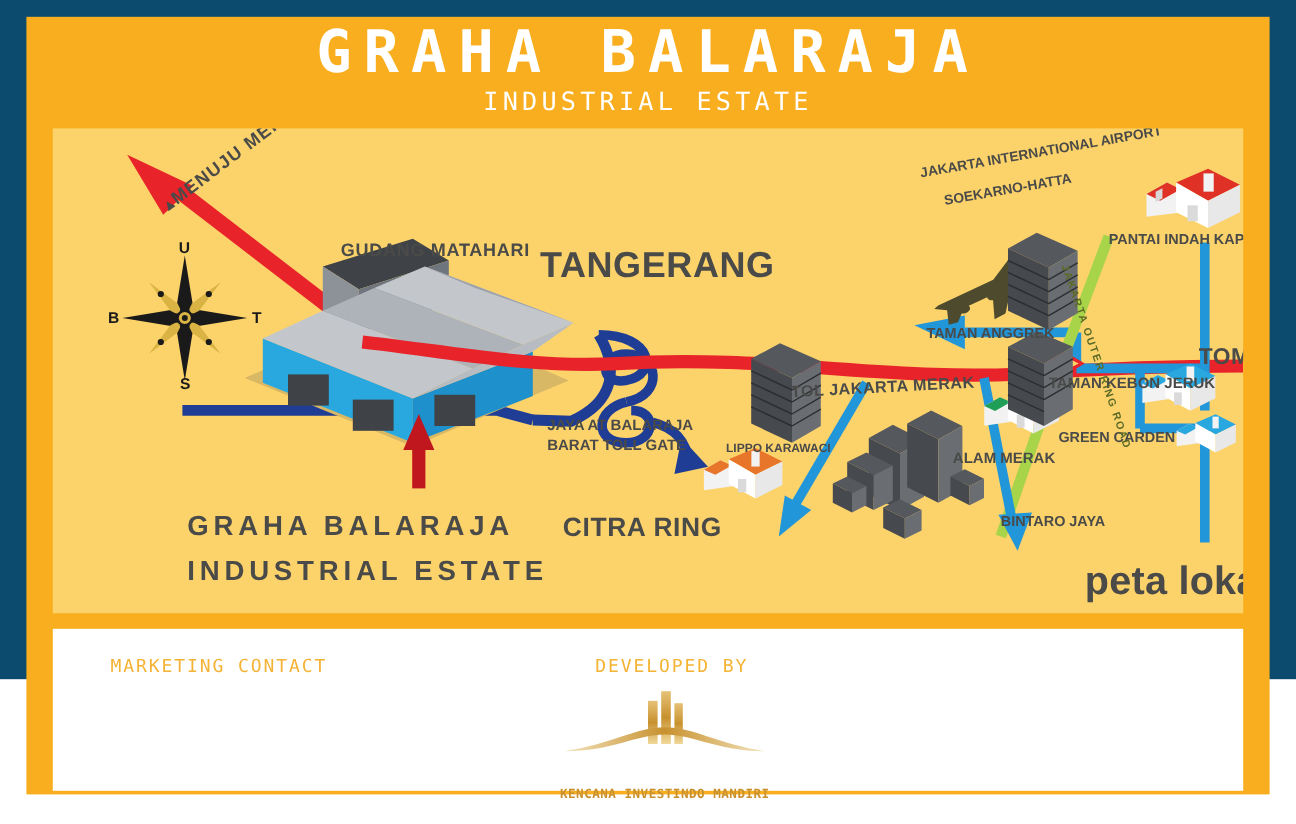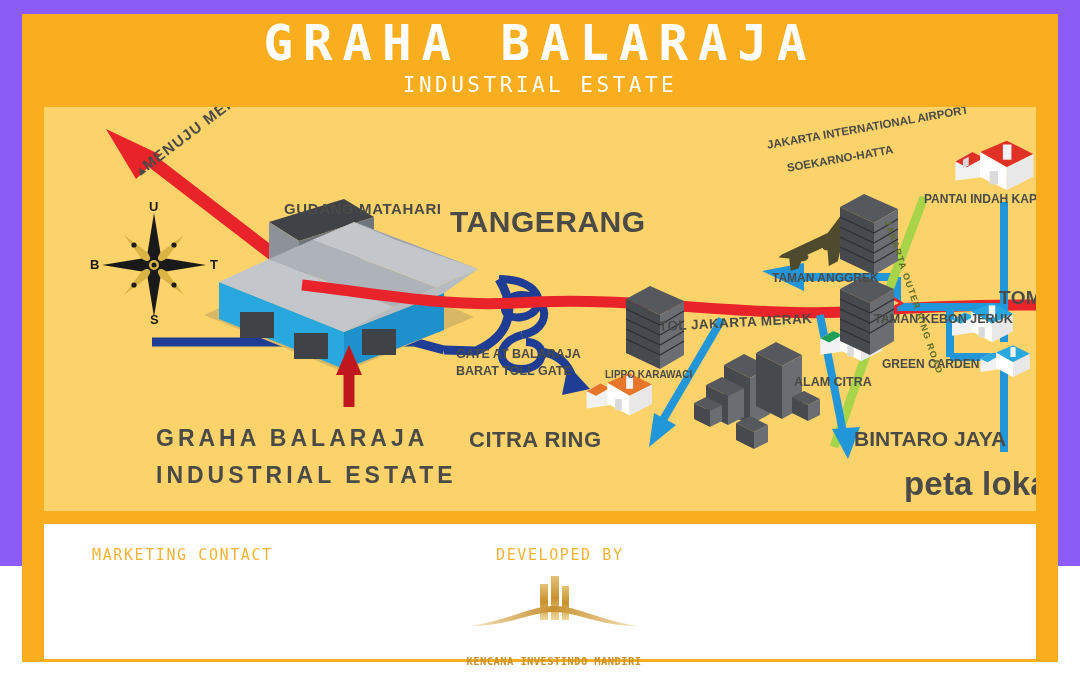--- a/index.html
+++ b/index.html
@@ -1,19 +1,19 @@
 <!DOCTYPE html>
 <html><head>
 <meta charset="utf-8">
 <title>Graha Balaraja Industrial Estate - Peta Lokasi</title>
 <style>
   html,body{margin:0;padding:0;background:#ffffff;}
   body{width:1080px;height:687px;overflow:hidden;
        font-family:"Liberation Sans","DejaVu Sans",sans-serif;}
-  .poster{position:relative;width:1080px;height:566px;background:#8b5cf6;}
+  .poster{position:relative;width:1080px;height:566px;background:#0c4a6e;}
 
   
   .frame{position:absolute;left:22px;top:14px;width:1036px;height:648px;
          background:#F9AE20;}
 
   
   .header{position:absolute;left:0;top:0;width:1036px;height:88px;
           display:flex;flex-direction:column;align-items:center;justify-content:center;}
   .title{color:#ffffff;font-size:49px;letter-spacing:10px;font-weight:bold;
          line-height:1;font-family:"DejaVu Sans Mono","Liberation Mono",monospace;
@@ -294,43 +294,43 @@
 
       <div class="mlabel" style="left:88px;top:58px;font-size:15px;letter-spacing:1.2px;transform:rotate(-37deg);transform-origin:left top;">▴<span>MENUJU  MERAK</span></div>
 
       <div class="mlabel" style="left:240px;top:93px;font-size:15px;letter-spacing:.6px;">GUDANG MATAHARI</div>
 
       <div class="mlabel" style="left:406px;top:98px;font-size:30px;letter-spacing:.5px;">TANGERANG</div>
 
 
       <div class="mlabel" style="left:615px;top:208px;font-size:13.5px;letter-spacing:.4px;transform:rotate(-3deg);">TOL JAKARTA MERAK</div>
 
-      <div class="mlabel" style="left:412px;top:240px;font-size:12.5px;">GATE AT BALARAJA</div>
+      <div class="mlabel" style="left:412px;top:240px;font-size:12.5px;">JAYA AT BALARAJA</div>
       <div class="mlabel" style="left:412px;top:257px;font-size:12.5px;">BARAT TOLL GATE</div>
 
       <div class="mlabel" style="left:525px;top:262px;font-size:10px;margin-left:36px;">LIPPO KARAWACI</div>
 
       <div class="mlabel" style="left:425px;top:320px;font-size:22px;letter-spacing:.5px;">CITRA RING</div>
 
       <div class="mlabel" style="left:722px;top:32px;font-size:11.5px;transform:rotate(-10deg);transform-origin:left top;">JAKARTA INTERNATIONAL AIRPORT</div>
       <div class="mlabel" style="left:742px;top:55px;font-size:11.5px;transform:rotate(-10deg);transform-origin:left top;">SOEKARNO-HATTA</div>
 
       <div class="mlabel" style="left:880px;top:85px;font-size:12px;">PANTAI INDAH KAPUK</div>
 
       <div class="mlabel" style="left:728px;top:164px;font-size:12px;">TAMAN ANGGREK</div>
 
       <div class="mlabel" style="left:838px;top:250px;font-size:12px;">GREEN CARDEN</div>
 
       <div class="mlabel" style="left:955px;top:180px;font-size:19px;letter-spacing:.4px;">TOMANG</div>
 
       <div class="mlabel" style="left:830px;top:205px;font-size:12.5px;">TAMAN KEBON JERUK</div>
 
-      <div class="mlabel" style="left:750px;top:268px;font-size:12.5px;">ALAM CITRA</div>
-
-      <div class="mlabel" style="left:810px;top:320px;font-size:21px;">BINTARO JAYA</div>
+      <div class="mlabel" style="left:750px;top:268px;font-size:12.5px;">ALAM MERAK</div>
+
+      <div class="mlabel" style="left:790px;top:320px;font-size:12px;">BINTARO JAYA</div>
 
       <div class="mlabel" style="left:848px;top:112px;font-size:9px;color:#5c6a26;letter-spacing:1.4px;
                   transform:rotate(71deg);transform-origin:left top;">JAKARTA OUTER RING ROAD</div>
 
       <div class="mlabel" style="left:112px;top:318px;font-size:23px;letter-spacing:4px;">GRAHA BALARAJA</div>
       <div class="mlabel" style="left:112px;top:355px;font-size:23px;letter-spacing:4px;">INDUSTRIAL ESTATE</div>
 
       <div class="mlabel" style="left:105px;top:92px;font-size:13px;color:#1a1a1a;">U</div>
       <div class="mlabel" style="left:106px;top:205px;font-size:13px;color:#1a1a1a;">S</div>
       <div class="mlabel" style="left:46px;top:150px;font-size:13px;color:#1a1a1a;">B</div>

